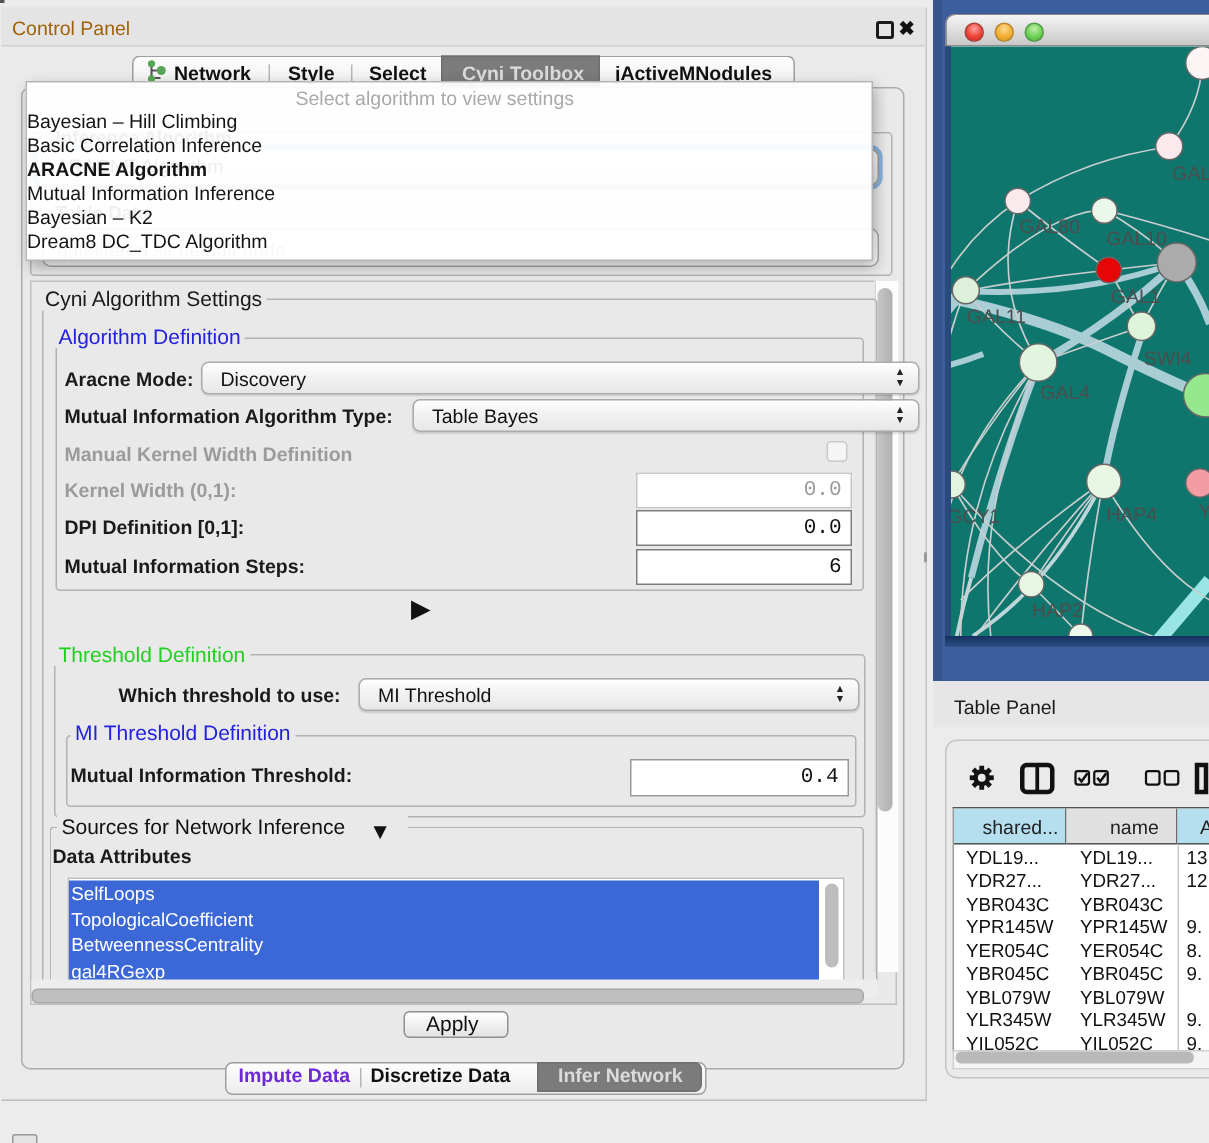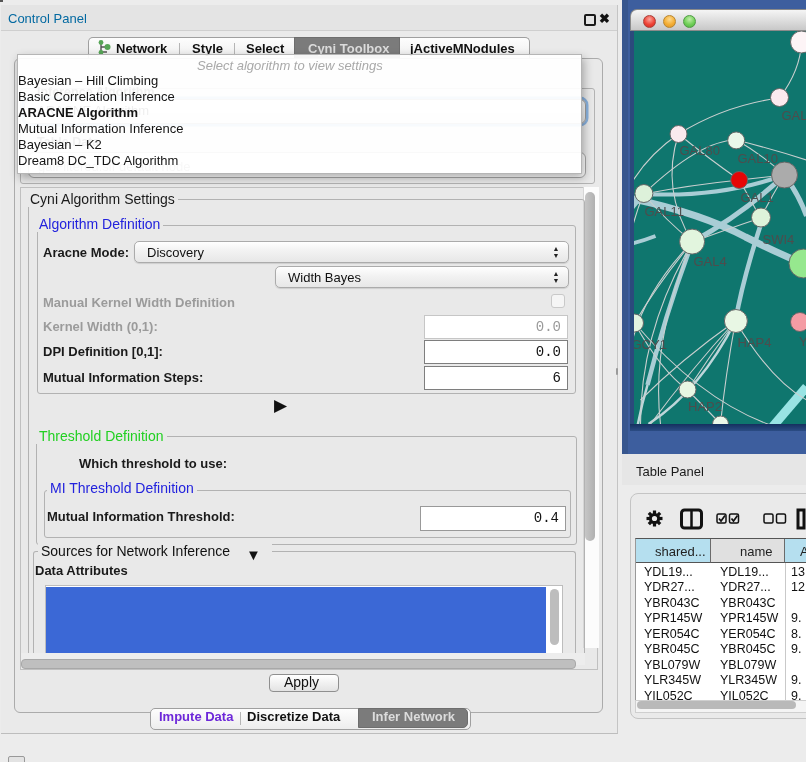--- a/index.html
+++ b/index.html
@@ -1,34 +1,34 @@
 <!DOCTYPE html>
 <html><head>
 <meta charset="utf-8">
 <style>
   html,body{margin:0;padding:0;}
   body{width:806px;height:762px;background:#ECECEC;font-family:"Liberation Sans",sans-serif;position:relative;overflow:hidden;}
   .abs{position:absolute;}
   .lbl{font-size:13px;font-weight:bold;color:#1a1a1a;white-space:nowrap;}
   .dis{color:#9b9b9b;}
-  .combo{position:absolute;border:1px solid #ababab;border-radius:5px;background:linear-gradient(#ffffff,#f2f2f2 45%,#e7e7e7);box-shadow:0 1px 1px rgba(0,0,0,0.12);}
+  .combo{position:absolute;border:1px solid #ababab;border-radius:5px;background:linear-gradient(#ffffff,#f2f2f2 45%,#e7e7e7);box-shadow:0 1px 1px rgba(0,0,0,0.12);padding-left:44px;}
   .combo .tx{position:absolute;left:12px;top:3px;font-size:13px;color:#111;}
   .combo .ar{position:absolute;right:8px;top:3px;width:8px;font-size:7px;color:#222;line-height:7px;text-align:center;}
   .fld{position:absolute;background:#fff;border:1px solid #7e7e7e;font-size:14px;color:#111;text-align:right;font-family:Liberation Mono, monospace;}
   .fld span{position:absolute;right:6px;top:3px;}
   .grp{position:absolute;border:1px solid #b2b2b2;border-radius:3px;}
   .gt{position:absolute;background:#e9e9e9;padding:0 3px;font-size:14px;white-space:nowrap;}
 </style>
 </head>
 <body>
 
 <div class="abs" id="cpwin" style="left:1px;top:5px;width:616px;height:728px;background:#eaeaea;border-right:1px solid #c4c4c4;border-bottom:1px solid #bdbdbd;">
 
   <div class="abs" style="left:0;top:0;width:100%;height:25px;background:#e4e4e4;border-bottom:1px solid #cfcfcf;"></div>
-  <div class="abs" style="left:7px;top:6px;font-size:13px;color:#0369a1;">Control Panel</div>
+  <div class="abs" style="left:7px;top:6px;font-size:13px;color:#a16207;">Control Panel</div>
   <div class="abs" style="left:583px;top:9px;width:8px;height:8px;border:2px solid #1a1a1a;border-radius:2px;"></div>
   <div class="abs" style="left:598px;top:6px;font-size:13px;font-weight:bold;color:#111;">✖</div>
 
   <div class="abs" id="toptabs" style="left:87px;top:32px;width:440px;height:22px;border:1px solid #9f9f9f;border-bottom:none;border-radius:5px 5px 0 0;background:linear-gradient(#fdfdfd,#ededed);"></div>
   <div class="abs" style="left:96px;top:34px;width:18px;height:18px;">
     <svg width="18" height="18" viewBox="0 0 18 18">
       <path d="M4 4 L4 13 L10 13 M4 8 L9 8" stroke="#555" stroke-width="1.4" fill="none"></path>
       <circle cx="4" cy="3.5" r="2.4" fill="#57a557"></circle>
         <circle cx="10.5" cy="8" r="3" fill="#57a557"></circle>
         <circle cx="4" cy="13.5" r="2.4" fill="#57a557"></circle>
@@ -61,22 +61,23 @@
   <div class="gt" style="left:26px;top:186px;color:#1a1a1a;">Cyni Algorithm Settings</div>
 
   <div class="grp" style="left:36px;top:220px;width:537px;height:167px;"></div>
   <div class="gt" style="left:35px;top:211px;color:#2222dd;">Algorithm Definition</div>
 
   <div class="lbl abs" style="left:42px;top:240px;">Aracne Mode:</div>
   <div class="combo" style="left:133px;top:236px;width:433px;height:20px;">
      <span class="tx">Discovery</span>
       <span class="ar">▲<br>▼</span>
   </div>
+  <div class="lbl abs" style="left:42px;top:265px;">Mutual Information Algorithm Type:</div>
   <div class="combo" style="left:274px;top:261px;width:292px;height:20px;">
-     <span class="tx">Width Bayes</span>
+     <span class="tx">Table Bayes</span>
       <span class="ar">▲<br>▼</span>
   </div>
   <div class="lbl abs dis" style="left:42px;top:290px;">Manual Kernel Width Definition</div>
   <div class="abs" style="left:550px;top:289px;width:12px;height:12px;border:1px solid #c9c9c9;border-radius:3px;background:#f5f5f5;"></div>
   <div class="lbl abs dis" style="left:42px;top:314px;">Kernel Width (0,1):</div>
   <div class="fld" style="left:423px;top:310px;width:142px;height:22px;border-color:#c6c6c6;">
       <span style="color:#9a9a9a;">0.0</span>
     </div>
   <div class="lbl abs" style="left:42px;top:339px;">DPI Definition [0,1]:</div>
   <div class="fld" style="left:423px;top:335px;width:142px;height:22px;">
@@ -85,53 +86,58 @@
   <div class="lbl abs" style="left:42px;top:365px;">Mutual Information Steps:</div>
   <div class="fld" style="left:423px;top:361px;width:142px;height:22px;">
       <span>6</span>
     </div>
 
   <div class="abs" style="left:273px;top:390px;font-size:17px;color:#111;">▶</div>
 
   <div class="grp" style="left:35px;top:431px;width:539px;height:107px;"></div>
   <div class="gt" style="left:35px;top:423px;color:#22d022;">Threshold Definition</div>
   <div class="lbl abs" style="left:78px;top:451px;">Which threshold to use:</div>
+  <div class="combo" style="left:238px;top:447px;width:288px;height:20px;">
+     <span class="tx">MI Threshold</span>
+      <span class="ar">▲<br>▼</span>
+  </div>
 
   <div class="grp" style="left:43px;top:485px;width:525px;height:46px;"></div>
   <div class="gt" style="left:46px;top:475px;color:#2222dd;">MI Threshold Definition</div>
   <div class="lbl abs" style="left:46px;top:504px;">Mutual Information Threshold:</div>
   <div class="fld" style="left:419px;top:501px;width:144px;height:23px;border-color:#999;">
       <span>0.4</span>
     </div>
 
   <div class="grp" style="left:32px;top:546px;width:541px;height:106px;border-bottom:none;"></div>
   <div class="gt" style="left:37px;top:538px;color:#111;padding-right:42px;">Sources for Network Inference</div>
   <div class="abs" style="left:245px;top:542px;font-size:15px;color:#111;line-height:15px;">▼</div>
   <div class="lbl abs" style="left:34px;top:558px;font-size:13px;">Data Attributes</div>
 
   <div class="abs" style="left:44px;top:580px;width:516px;height:72px;background:#fff;border:1px solid #bdbdbd;"></div>
   <div class="abs" style="left:45px;top:581.5px;width:500px;height:67px;background:#3b68d6;"></div>
+  <div class="abs" style="left:46.5px;top:582.5px;font-size:12.5px;color:#fff;line-height:17.4px;">SelfLoops<br>TopologicalCoefficient<br>BetweennessCentrality<br>gal4RGexp</div>
   <div class="abs" style="left:548.5px;top:583.5px;width:9px;height:56px;border-radius:4.5px;background:#bdbdbd;"></div>
 
   <div class="abs" style="left:20px;top:648px;width:564px;height:12px;background:#ededed;"></div>
   <div class="abs" style="left:19.5px;top:653.5px;width:553px;height:8px;border-radius:4px;background:#bfbfbf;border:0.5px solid #a8a8a8;"></div>
 
   <div class="abs" style="left:268px;top:669px;width:68px;height:16px;border:1px solid #8f8f8f;border-radius:4px;background:linear-gradient(#ffffff,#e3e3e3);"></div>
   <div class="abs" style="left:283px;top:669px;font-size:14px;color:#111;">Apply</div>
 
   <div class="abs" style="left:149px;top:703px;width:319px;height:20px;border:1px solid #9f9f9f;border-radius:5px;background:linear-gradient(#fdfdfd,#ededed);"></div>
   <div class="abs" style="left:158px;top:704px;font-size:13px;font-weight:bold;color:#6d28d9;">Impute Data</div>
   <div class="abs" style="left:239px;top:707px;width:1px;height:13px;background:#b5b5b5;"></div>
   <div class="abs" style="left:246px;top:704px;font-size:13px;font-weight:bold;color:#111;">Discretize Data</div>
   <div class="abs" style="left:357px;top:703px;width:110px;height:20px;background:#7b7b7b;border:1px solid #6e6e6e;box-sizing:border-box;border-radius:0 5px 5px 0;"></div>
   <div class="abs" style="left:371px;top:704px;font-size:13px;font-weight:bold;color:#dcdcdc;">Infer Network</div>
 </div>
 
 <div class="abs" style="left:17px;top:54px;width:563px;height:118px;background:rgba(255,255,255,0.93);border:1px solid #b5b5b5;box-shadow:2px 4px 9px rgba(0,0,0,0.3);"></div>
-<div class="abs" style="left:197px;top:58px;font-size:13px;color:#a9a9a9;font-style:italic;">Select algorithm to view settings</div>
+<div class="abs" style="left:197px;top:58px;font-size:13px;color:#a9a9a9;">Select algorithm to view settings</div>
 <div class="abs" style="left:18px;top:72.5px;font-size:13px;color:#141414;line-height:16.1px;">
 Bayesian – Hill Climbing<br>
 Basic Correlation Inference<br>
 <b>ARACNE Algorithm</b><br>
 Mutual Information Inference<br>
 Bayesian – K2<br>
 Dream8 DC_TDC Algorithm
 </div>
 
 <div class="abs" style="left:622px;top:0;width:184px;height:454px;background:#3d5e9e;"></div>

